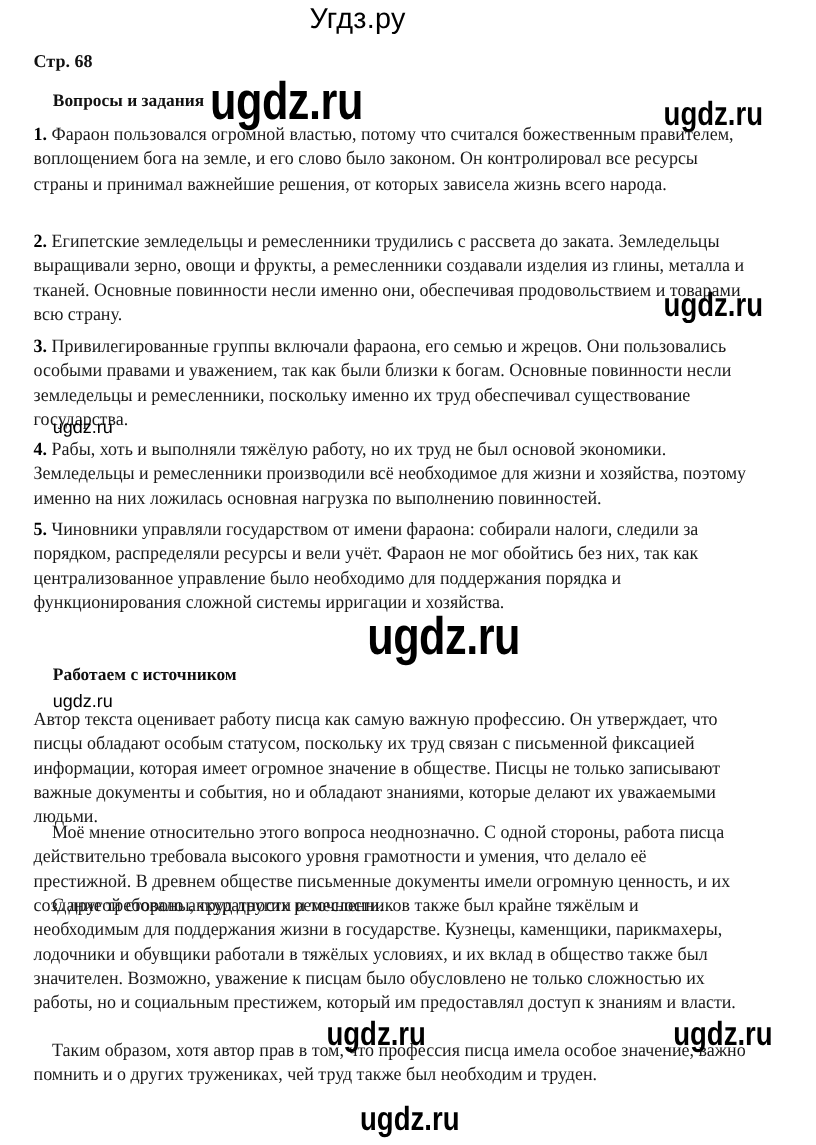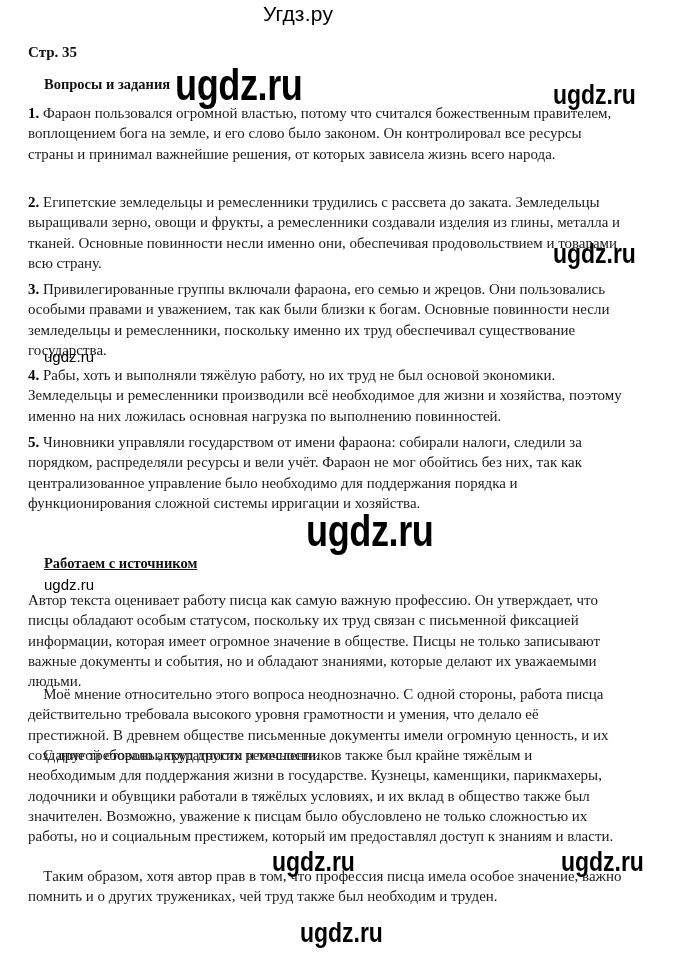--- a/index.html
+++ b/index.html
@@ -1,19 +1,19 @@
 <!DOCTYPE html>
 <html><head>
 <meta charset="utf-8">
 <style>
   html, body { margin:0; padding:0; background:#ffffff; }
   body { width:680px; height:954px; position:relative; overflow:hidden; color:#111; }
   .site-title {
     position:absolute; left:0; width:596px; top:2px; text-align:center;
-    font-family:"Liberation Sans", sans-serif; font-size:21px; color:#000; font-weight:normal;
+    font-family:"Liberation Sans", sans-serif; font-size:24px; color:#000; font-weight:normal;
     letter-spacing:0.2px;
   }
   .serif { font-family:"Liberation Serif", serif; }
   .page-label { position:absolute; left:28px; top:44px; font-size:15px; font-weight:bold; }
   .section-heading { position:absolute; left:44px; font-size:14.5px; font-weight:bold; }
   .para {
     position:absolute; left:28px; width:620px;
     font-size:15.6px; line-height:20.3px; color:#1a1a1a;
     transform-origin:left top; transform:scaleX(0.96);
   }
@@ -25,21 +25,21 @@
   }
   .wm-big { font-size:44px; letter-spacing:-0.5px; }
   .wm-med { font-size:28px; }
   .wm-small { font-size:15px; font-weight:normal; transform:none; }
 </style>
 </head>
 <body>
 
 <div class="site-title">Угдз.ру</div>
 
-<div class="serif page-label">Стр. 35</div>
+<div class="serif page-label">Стр. 68</div>
 
 <div class="serif section-heading" style="top:76px;">Вопросы и задания</div>
 
 <div class="wm wm-big" style="left:175px; top:60px;">ugdz.ru</div>
 <div class="wm wm-med" style="left:553px; top:79px;">ugdz.ru</div>
 
 <div class="serif para" style="top:103px;">
   <b>1.</b>
   <span>Фараон пользовался огромной властью, потому что считался божественным правителем, воплощением бога на земле, и его слово было законом. Он контролировал все ресурсы страны и принимал важнейшие решения, от которых зависела жизнь всего народа.</span>
 </div>
@@ -60,21 +60,21 @@
   <b>4.</b>
   <span>Рабы, хоть и выполняли тяжёлую работу, но их труд не был основой экономики. Земледельцы и ремесленники производили всё необходимое для жизни и хозяйства, поэтому именно на них ложилась основная нагрузка по выполнению повинностей.</span>
 </div>
 
 <div class="serif para" style="top:432px;">
   <b>5.</b>
   <span>Чиновники управляли государством от имени фараона: собирали налоги, следили за порядком, распределяли ресурсы и вели учёт. Фараон не мог обойтись без них, так как централизованное управление было необходимо для поддержания порядка и функционирования сложной системы ирригации и хозяйства.</span>
 </div>
 <div class="wm wm-big" style="left:306px; top:506px;">ugdz.ru</div>
 
-<div class="serif section-heading" style="top:555px;text-decoration:underline;">Работаем с источником</div>
+<div class="serif section-heading" style="top:555px;">Работаем с источником</div>
 <div class="wm wm-small" style="left:44px; top:576px;">ugdz.ru</div>
 
 <div class="serif para" style="top:590px;">Автор текста оценивает работу писца как самую важную профессию. Он утверждает, что писцы обладают особым статусом, поскольку их труд связан с письменной фиксацией информации, которая имеет огромное значение в обществе. Писцы не только записывают важные документы и события, но и обладают знаниями, которые делают их уважаемыми людьми.</div>
 <div class="serif para indent" style="top:684px;">Моё мнение относительно этого вопроса неоднозначно. С одной стороны, работа писца действительно требовала высокого уровня грамотности и умения, что делало её престижной. В древнем обществе письменные документы имели огромную ценность, и их создание требовало аккуратности и точности.</div>
 <div class="serif para indent" style="top:745px;">С другой стороны, труд других ремесленников также был крайне тяжёлым и необходимым для поддержания жизни в государстве. Кузнецы, каменщики, парикмахеры, лодочники и обувщики работали в тяжёлых условиях, и их вклад в общество также был значителен. Возможно, уважение к писцам было обусловлено не только сложностью их работы, но и социальным престижем, который им предоставлял доступ к знаниям и власти.</div>
 <div class="serif para indent" style="top:866px;">Таким образом, хотя автор прав в том, что профессия писца имела особое значение, важно помнить и о других тружениках, чей труд также был необходим и труден.</div>
 
 <div class="wm wm-med" style="left:272px; top:846px;">ugdz.ru</div>
 <div class="wm wm-med" style="left:561px; top:846px;">ugdz.ru</div>
 <div class="wm wm-med" style="left:300px; top:917px;">ugdz.ru</div>

